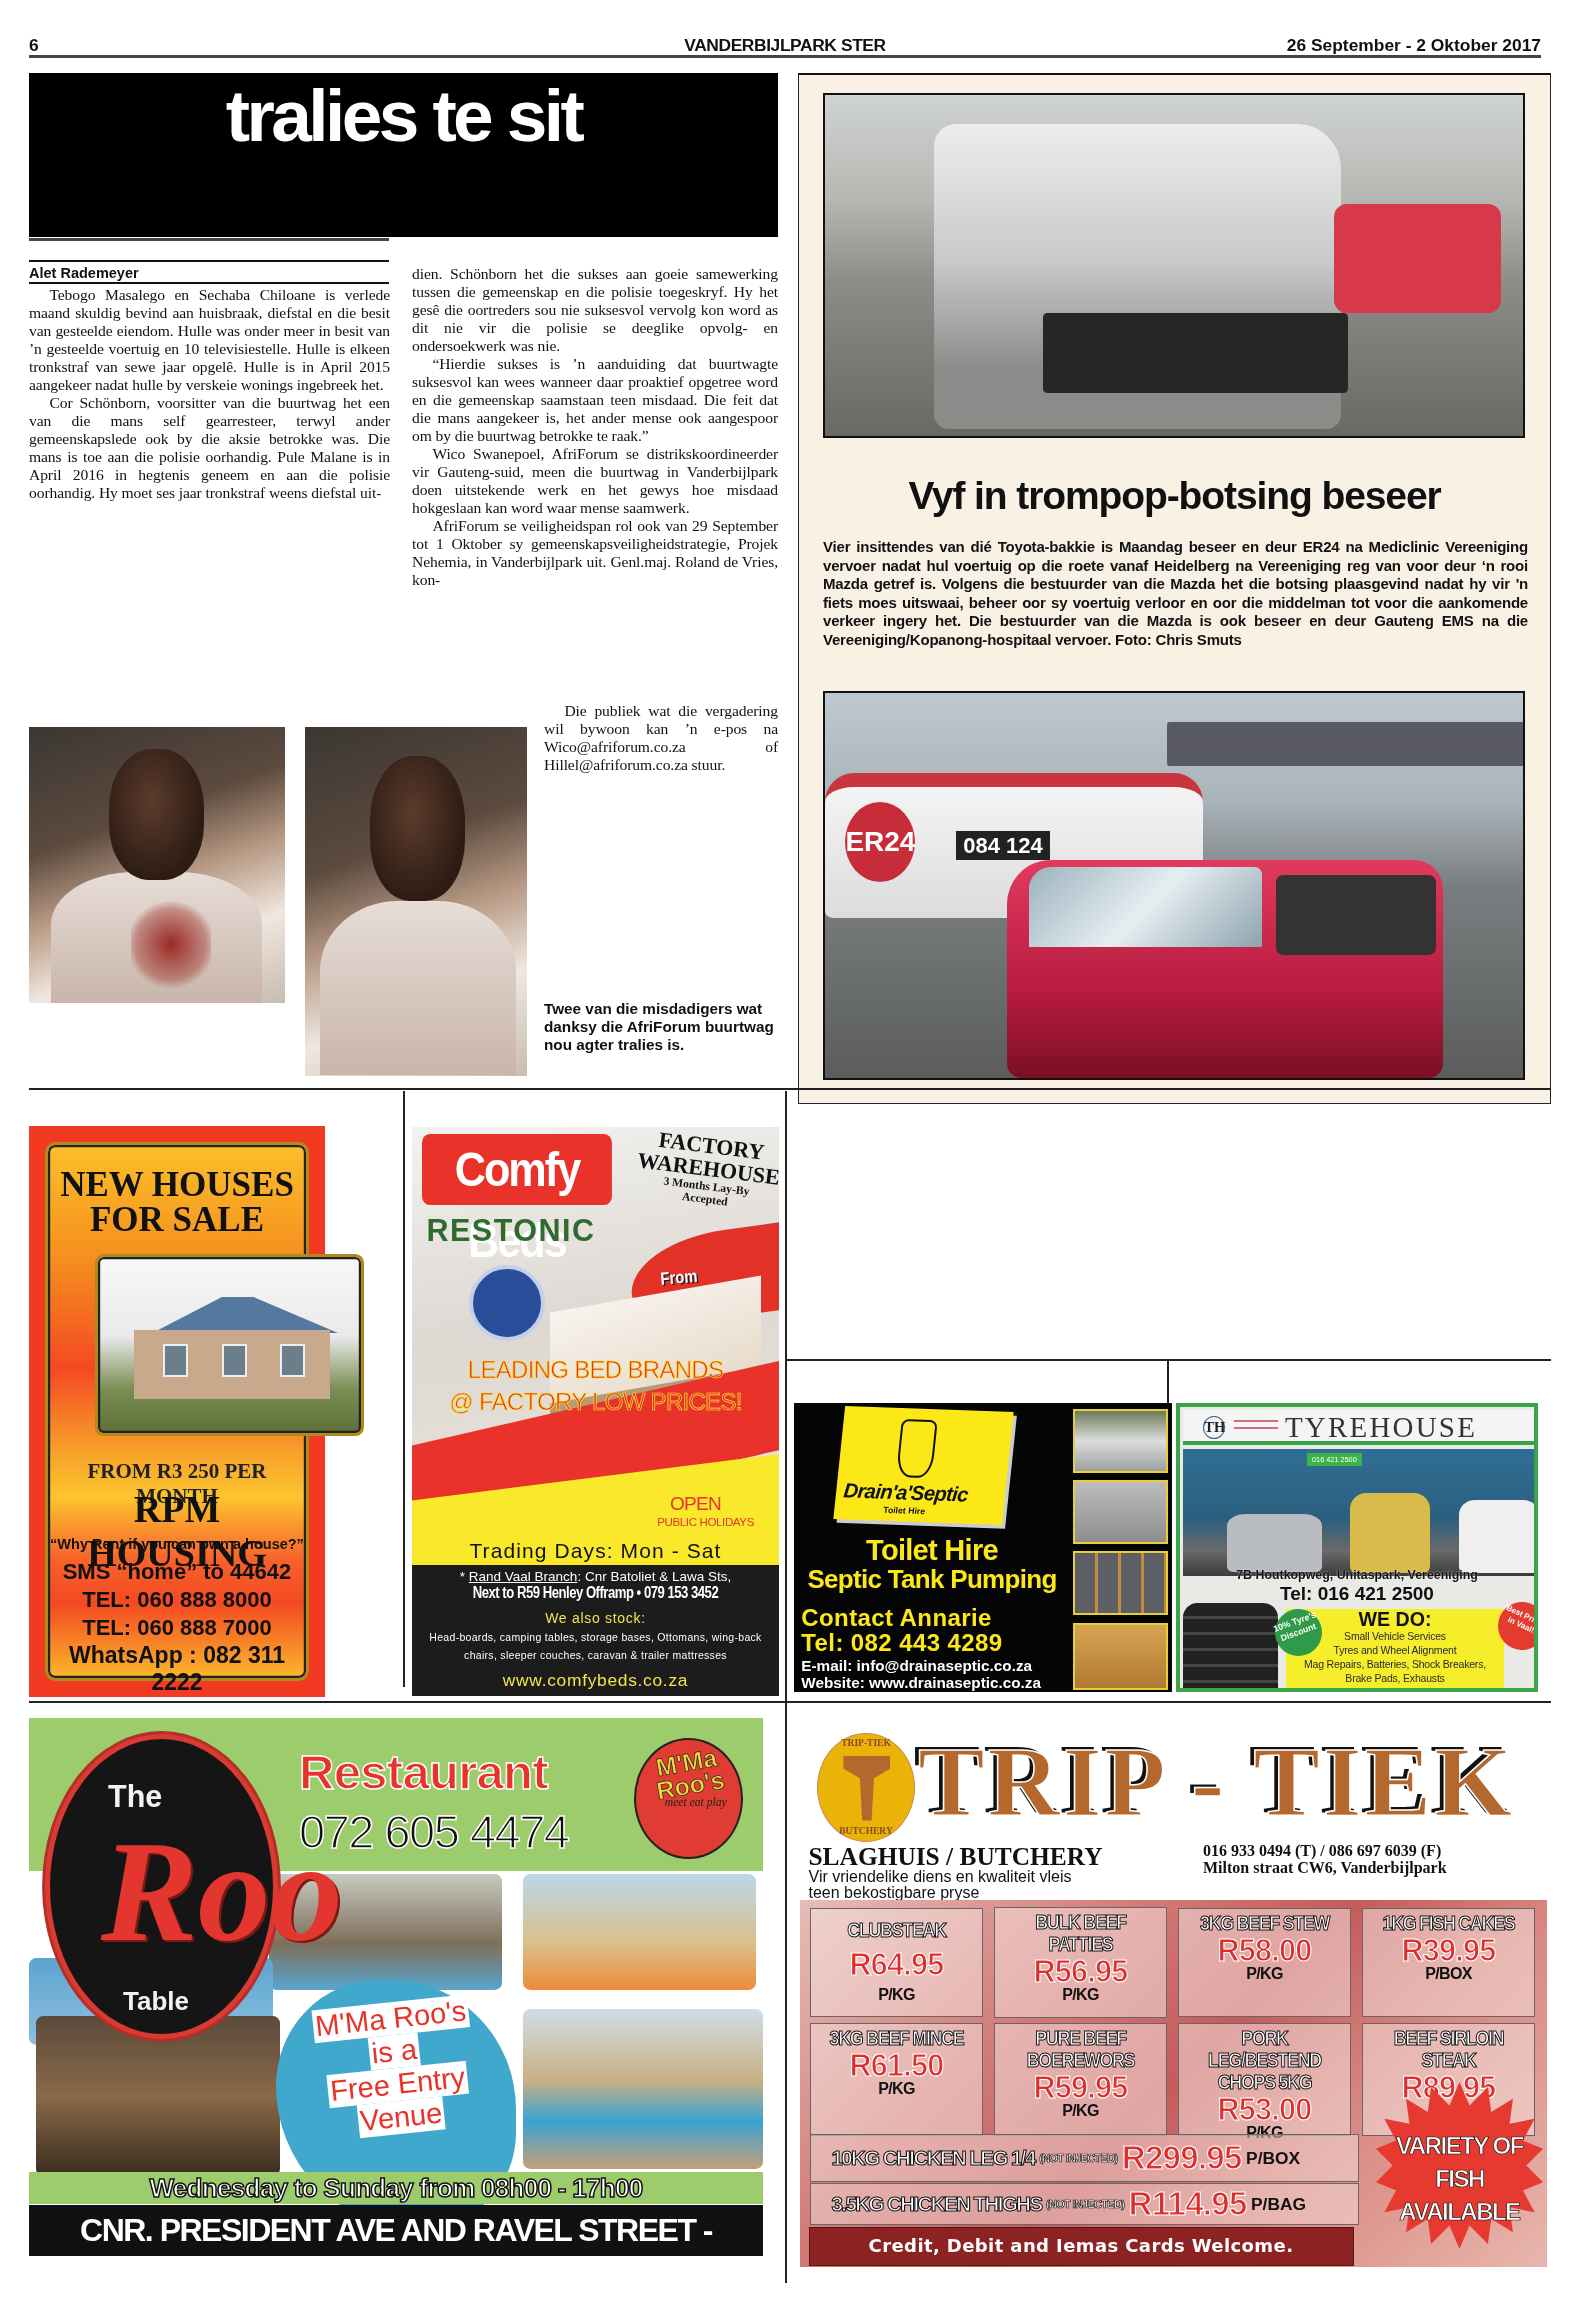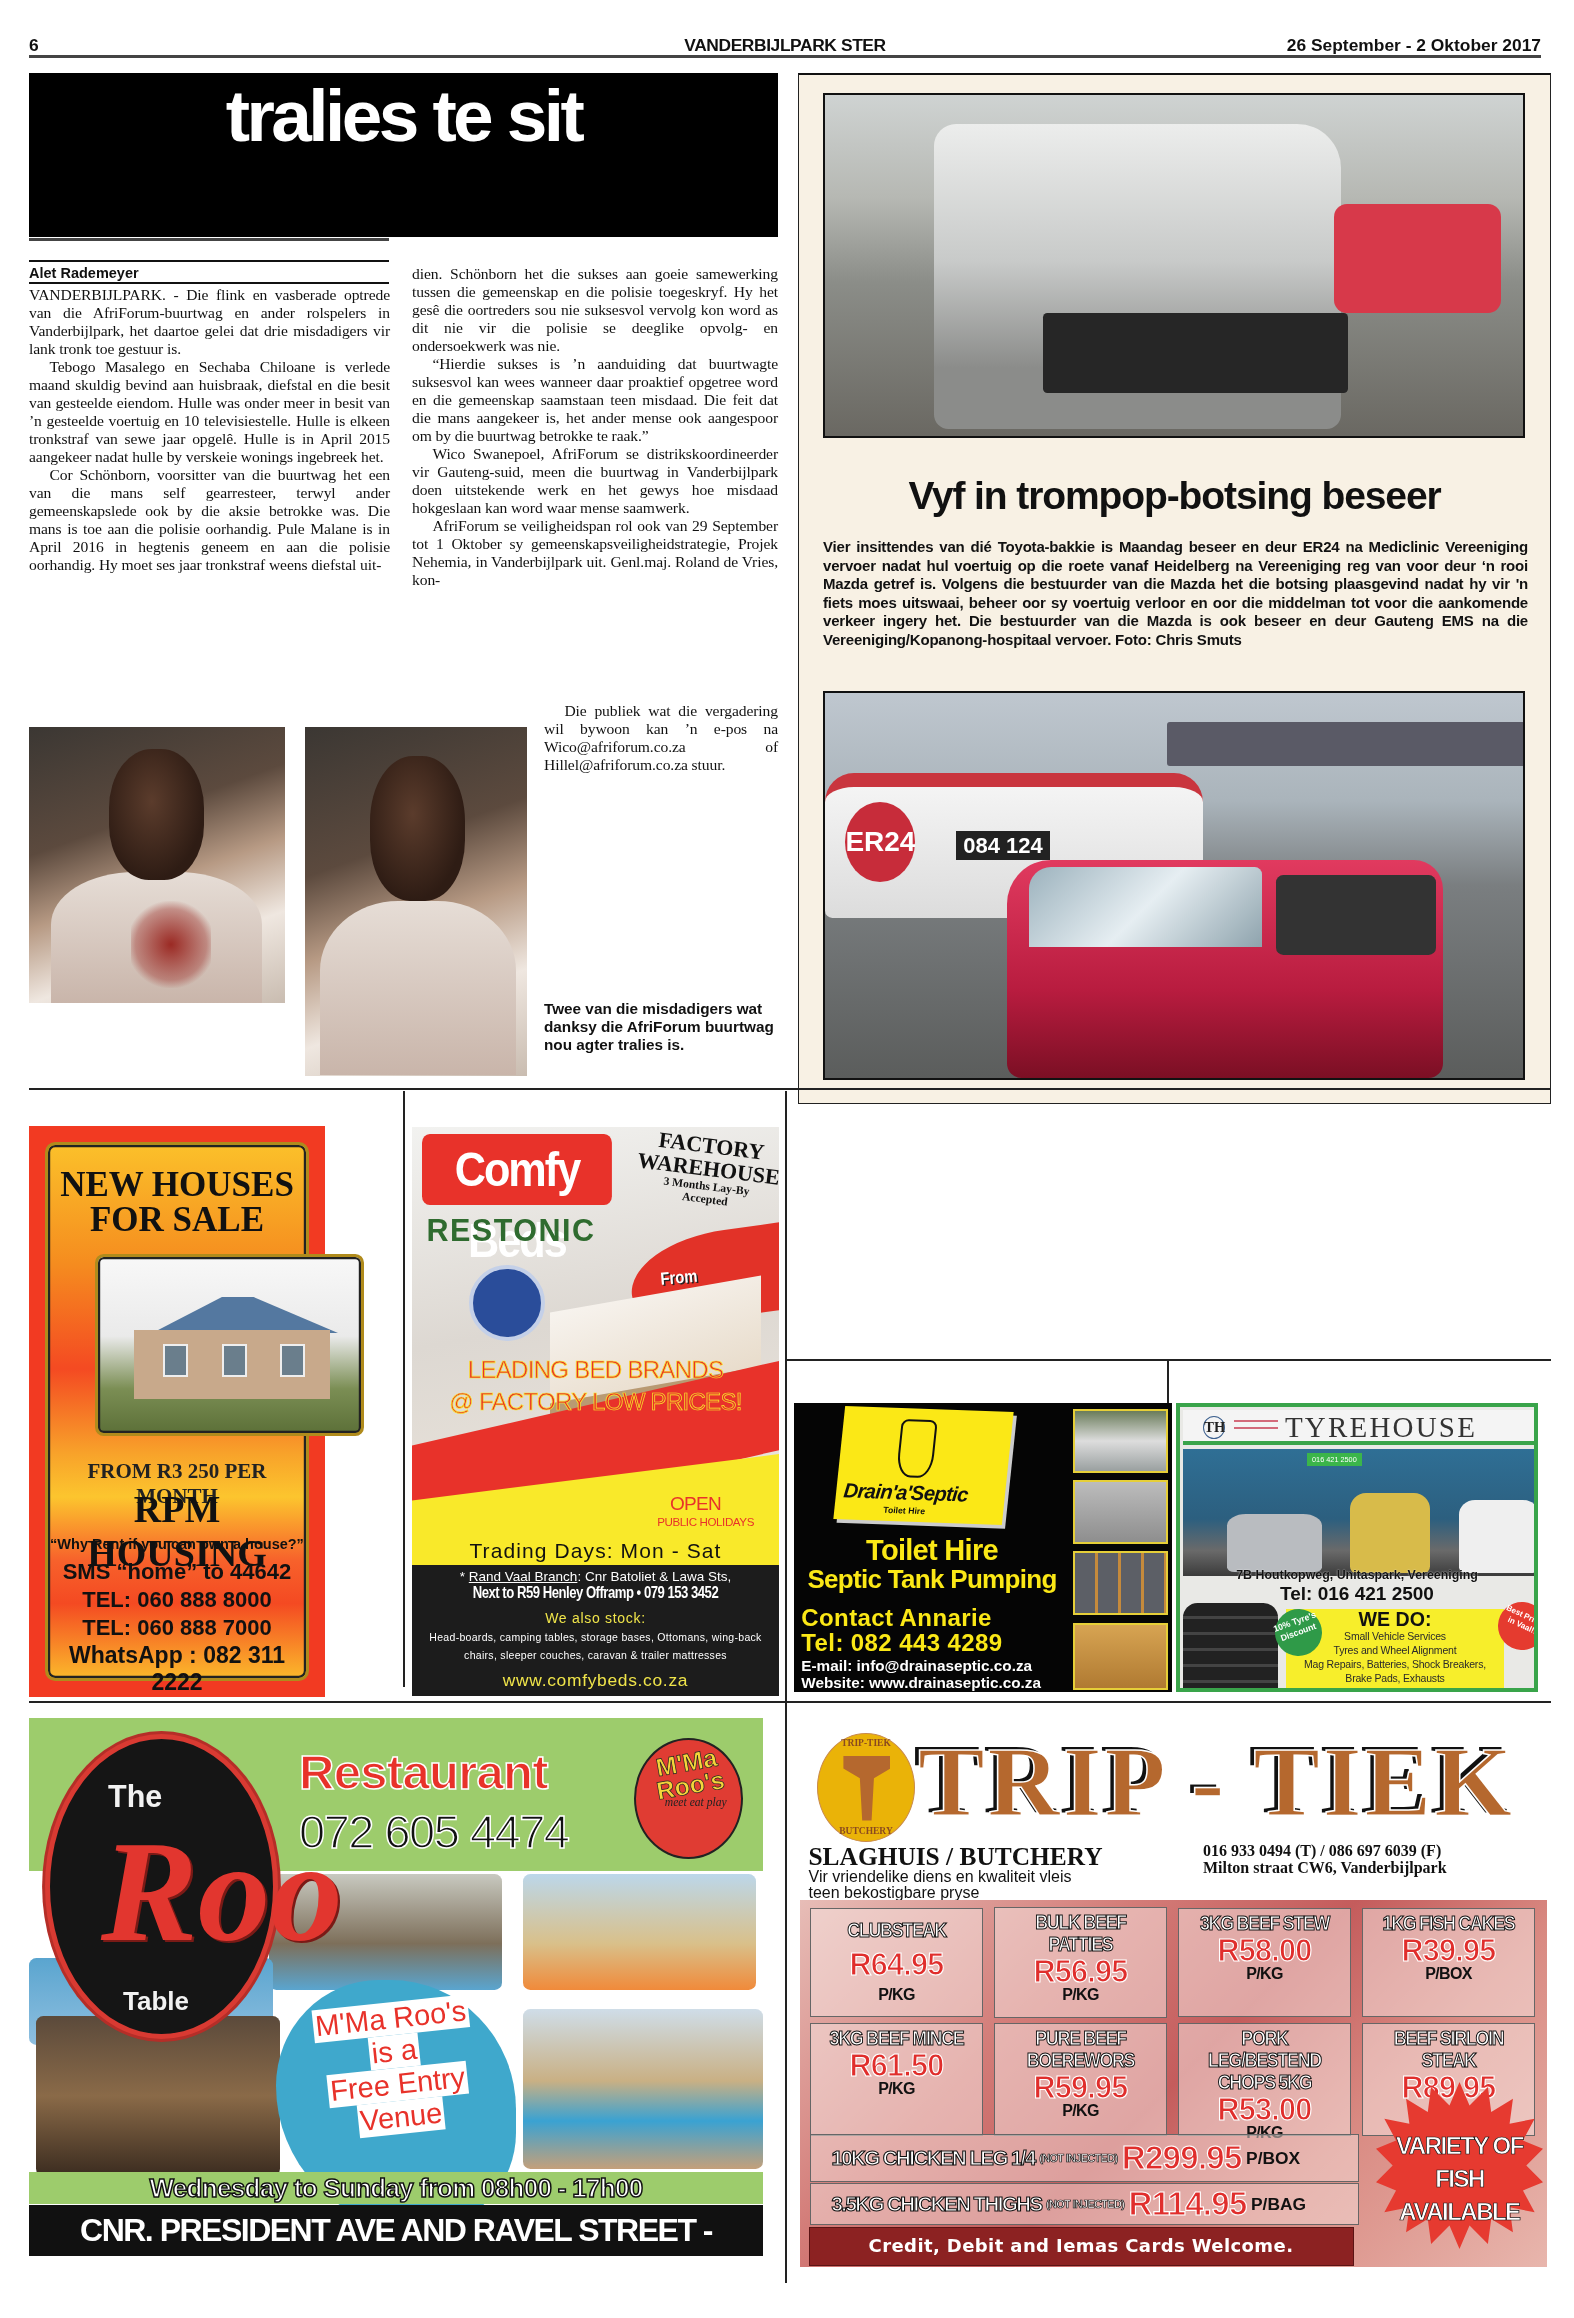--- a/index.html
+++ b/index.html
@@ -166,21 +166,20 @@
 
 <div class="headline">
   <div>tralies te sit</div>
 </div>
 <div class="headline-rule"></div>
 <div class="byline-rule-top"></div>
 <div class="byline">Alet Rademeyer</div>
 <div class="byline-rule-bot"></div>
 
 <div class="col" style="left:29px; top:286px; width:361px;">
-  <p class="first">VANDERBIJLPARK. - Die flink en vasberade optrede van die AfriForum-buurtwag en ander rolspelers in Vanderbijlpark, het daartoe gelei dat drie misdadigers vir lank tronk toe gestuur is.</p>
   <p>Tebogo Masalego en Sechaba Chiloane is verlede maand skuldig bevind aan huisbraak, diefstal en die besit van gesteelde eiendom. Hulle was onder meer in besit van ’n gesteelde voertuig en 10 televisiestelle. Hulle is elkeen tronkstraf van sewe jaar opgelê. Hulle is in April 2015 aangekeer nadat hulle by verskeie wonings ingebreek het.</p>
   <p>Cor Schönborn, voorsitter van die buurtwag het een van die mans self gearresteer, terwyl ander gemeenskapslede ook by die aksie betrokke was. Die mans is toe aan die polisie oorhandig. Pule Malane is in April 2016 in hegtenis geneem en aan die polisie oorhandig. Hy moet ses jaar tronkstraf weens diefstal uit-</p>
 </div>
 
 <div class="col" style="left:412px; top:265px; width:366px;">
   <p class="first">dien. Schönborn het die sukses aan goeie samewerking tussen die gemeenskap en die polisie toegeskryf. Hy het gesê die oortreders sou nie suksesvol vervolg kon word as dit nie vir die polisie se deeglike opvolg- en ondersoekwerk was nie.</p>
   <p>“Hierdie sukses is ’n aanduiding dat buurtwagte suksesvol kan wees wanneer daar proaktief opgetree word en die gemeenskap saamstaan teen misdaad. Die feit dat die mans aangekeer is, het ander mense ook aangespoor om by die buurtwag betrokke te raak.”</p>
   <p>Wico Swanepoel, AfriForum se distrikskoordineerder vir Gauteng-suid, meen die buurtwag in Vanderbijlpark doen uitstekende werk en het gewys hoe misdaad hokgeslaan kan word waar mense saamwerk.</p>
   <p>AfriForum se veiligheidspan rol ook van 29 September tot 1 Oktober sy gemeenskapsveiligheidstrategie, Projek Nehemia, in Vanderbijlpark uit. Genl.maj. Roland de Vries, kon-</p>
 </div>

